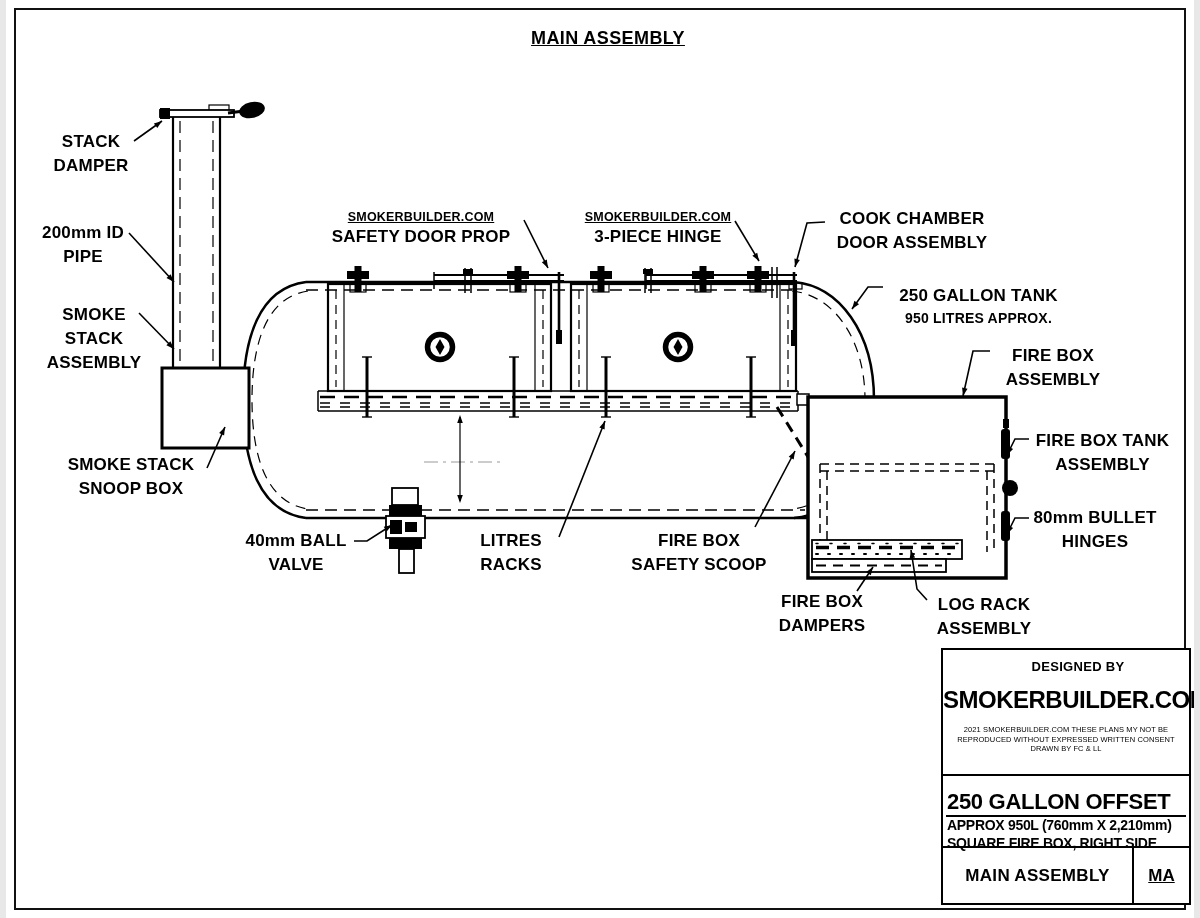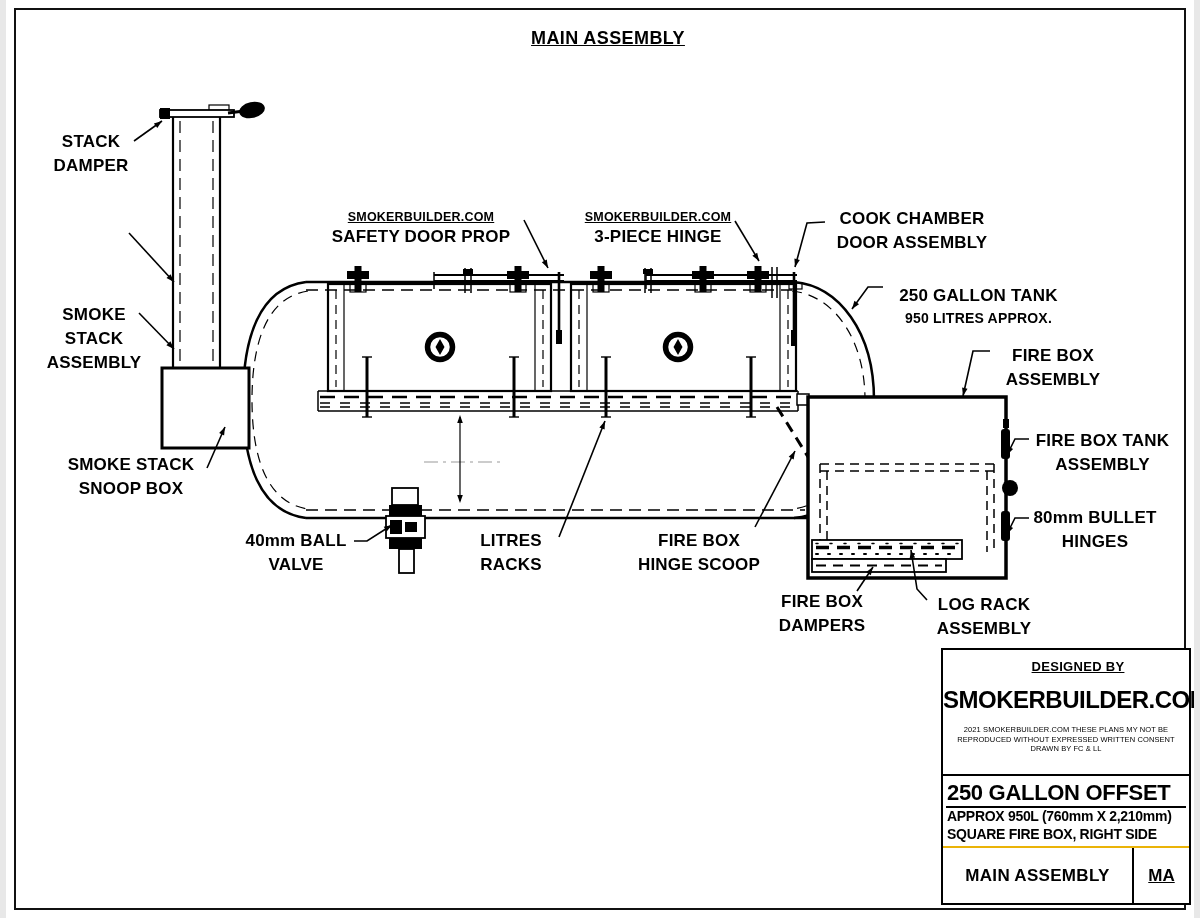--- a/index.html
+++ b/index.html
@@ -12,24 +12,24 @@
   svg.linework{position:absolute;left:0;top:0;}
   .label{position:absolute;text-align:center;font:bold 17px/24px "Liberation Sans",sans-serif;
          letter-spacing:.2px;white-space:nowrap;}
   .label .brand-sm{font:bold 12.5px/16px "Liberation Sans",sans-serif;text-decoration:underline;
                    letter-spacing:.2px;}
   .label .sub{font:bold 14px/20px "Liberation Sans",sans-serif;}
   
   .tb{position:absolute;left:935px;top:648px;width:250px;height:257px;background:#fff;
       border:2.5px solid #000;box-sizing:border-box;display:flex;flex-direction:column;}
   .tb-s1{height:126px;border-bottom:2px solid #000;text-align:center;padding-top:9px;box-sizing:border-box;}
-  .tb-designed{font:bold 13px/15px "Liberation Sans",sans-serif;text-decoration:underline;letter-spacing:.3px;margin-left:24px;}
+  .tb-designed{font:bold 13px/15px "Liberation Sans",sans-serif;letter-spacing:.3px;margin-left:24px;}
   .tb-brand{font:bold 24px/26px "Liberation Sans",sans-serif;margin-top:13px;letter-spacing:-.5px;}
   .tb-disc{margin-top:12px;font:normal 7.5px/9.5px "Liberation Sans",sans-serif;letter-spacing:.1px;}
-  .tb-s2{height:72px;border-bottom:2px solid #eab308;box-sizing:border-box;padding:4px 3px 0 3px;}
+  .tb-s2{height:72px;border-bottom:2px solid #000000;box-sizing:border-box;padding:13px 3px 0 3px;}
   .tb-model{font:bold 22px/26px "Liberation Sans",sans-serif;letter-spacing:-.3px;
             border-bottom:2px solid #000;padding-left:1px;}
   .tb-spec{font:bold 14px/17.5px "Liberation Sans",sans-serif;letter-spacing:-.3px;padding-left:1px;}
   .tb-s3{flex:1;display:flex;}
   .tb-sheet{flex:1;display:flex;align-items:center;justify-content:center;
             font:bold 17px "Liberation Sans",sans-serif;letter-spacing:.3px;}
   .tb-code{width:55px;border-left:2px solid #000;display:flex;align-items:center;justify-content:center;
            font:bold 17px "Liberation Sans",sans-serif;text-decoration:underline;}
 </style>
 </head>
@@ -242,20 +242,24 @@
       <polygon points="1001,455 1002.1,446.5 1007.1,449.1"></polygon>
       <polygon points="1001,534 1002.1,525.5 1007.1,528.1"></polygon>
     </g>
   </svg>
 
   <div class="label" style="left:25px;top:130px;width:120px">
     <div>STACK</div>
     <div>DAMPER</div>
   </div>
 
+  <div class="label" style="left:17px;top:221px;width:120px">
+    <div>200mm ID</div>
+    <div>PIPE</div>
+  </div>
 
   <div class="label" style="left:28px;top:303px;width:120px">
     <div>SMOKE</div>
     <div>STACK</div>
     <div>ASSEMBLY</div>
   </div>
 
   <div class="label" style="left:40px;top:453px;width:170px">
     <div>SMOKE STACK</div>
     <div>SNOOP BOX</div>
@@ -266,21 +270,21 @@
     <div>VALVE</div>
   </div>
 
   <div class="label" style="left:445px;top:529px;width:120px">
     <div>LITRES</div>
     <div>RACKS</div>
   </div>
 
   <div class="label" style="left:598px;top:529px;width:190px">
     <div>FIRE BOX</div>
-    <div>HINGE SCOOP</div>
+    <div>SAFETY SCOOP</div>
   </div>
 
   <div class="label" style="left:756px;top:590px;width:120px">
     <div>FIRE BOX</div>
     <div>DAMPERS</div>
   </div>
 
   <div class="label" style="left:913px;top:593px;width:130px">
     <div>LOG RACK</div>
     <div>ASSEMBLY</div>

